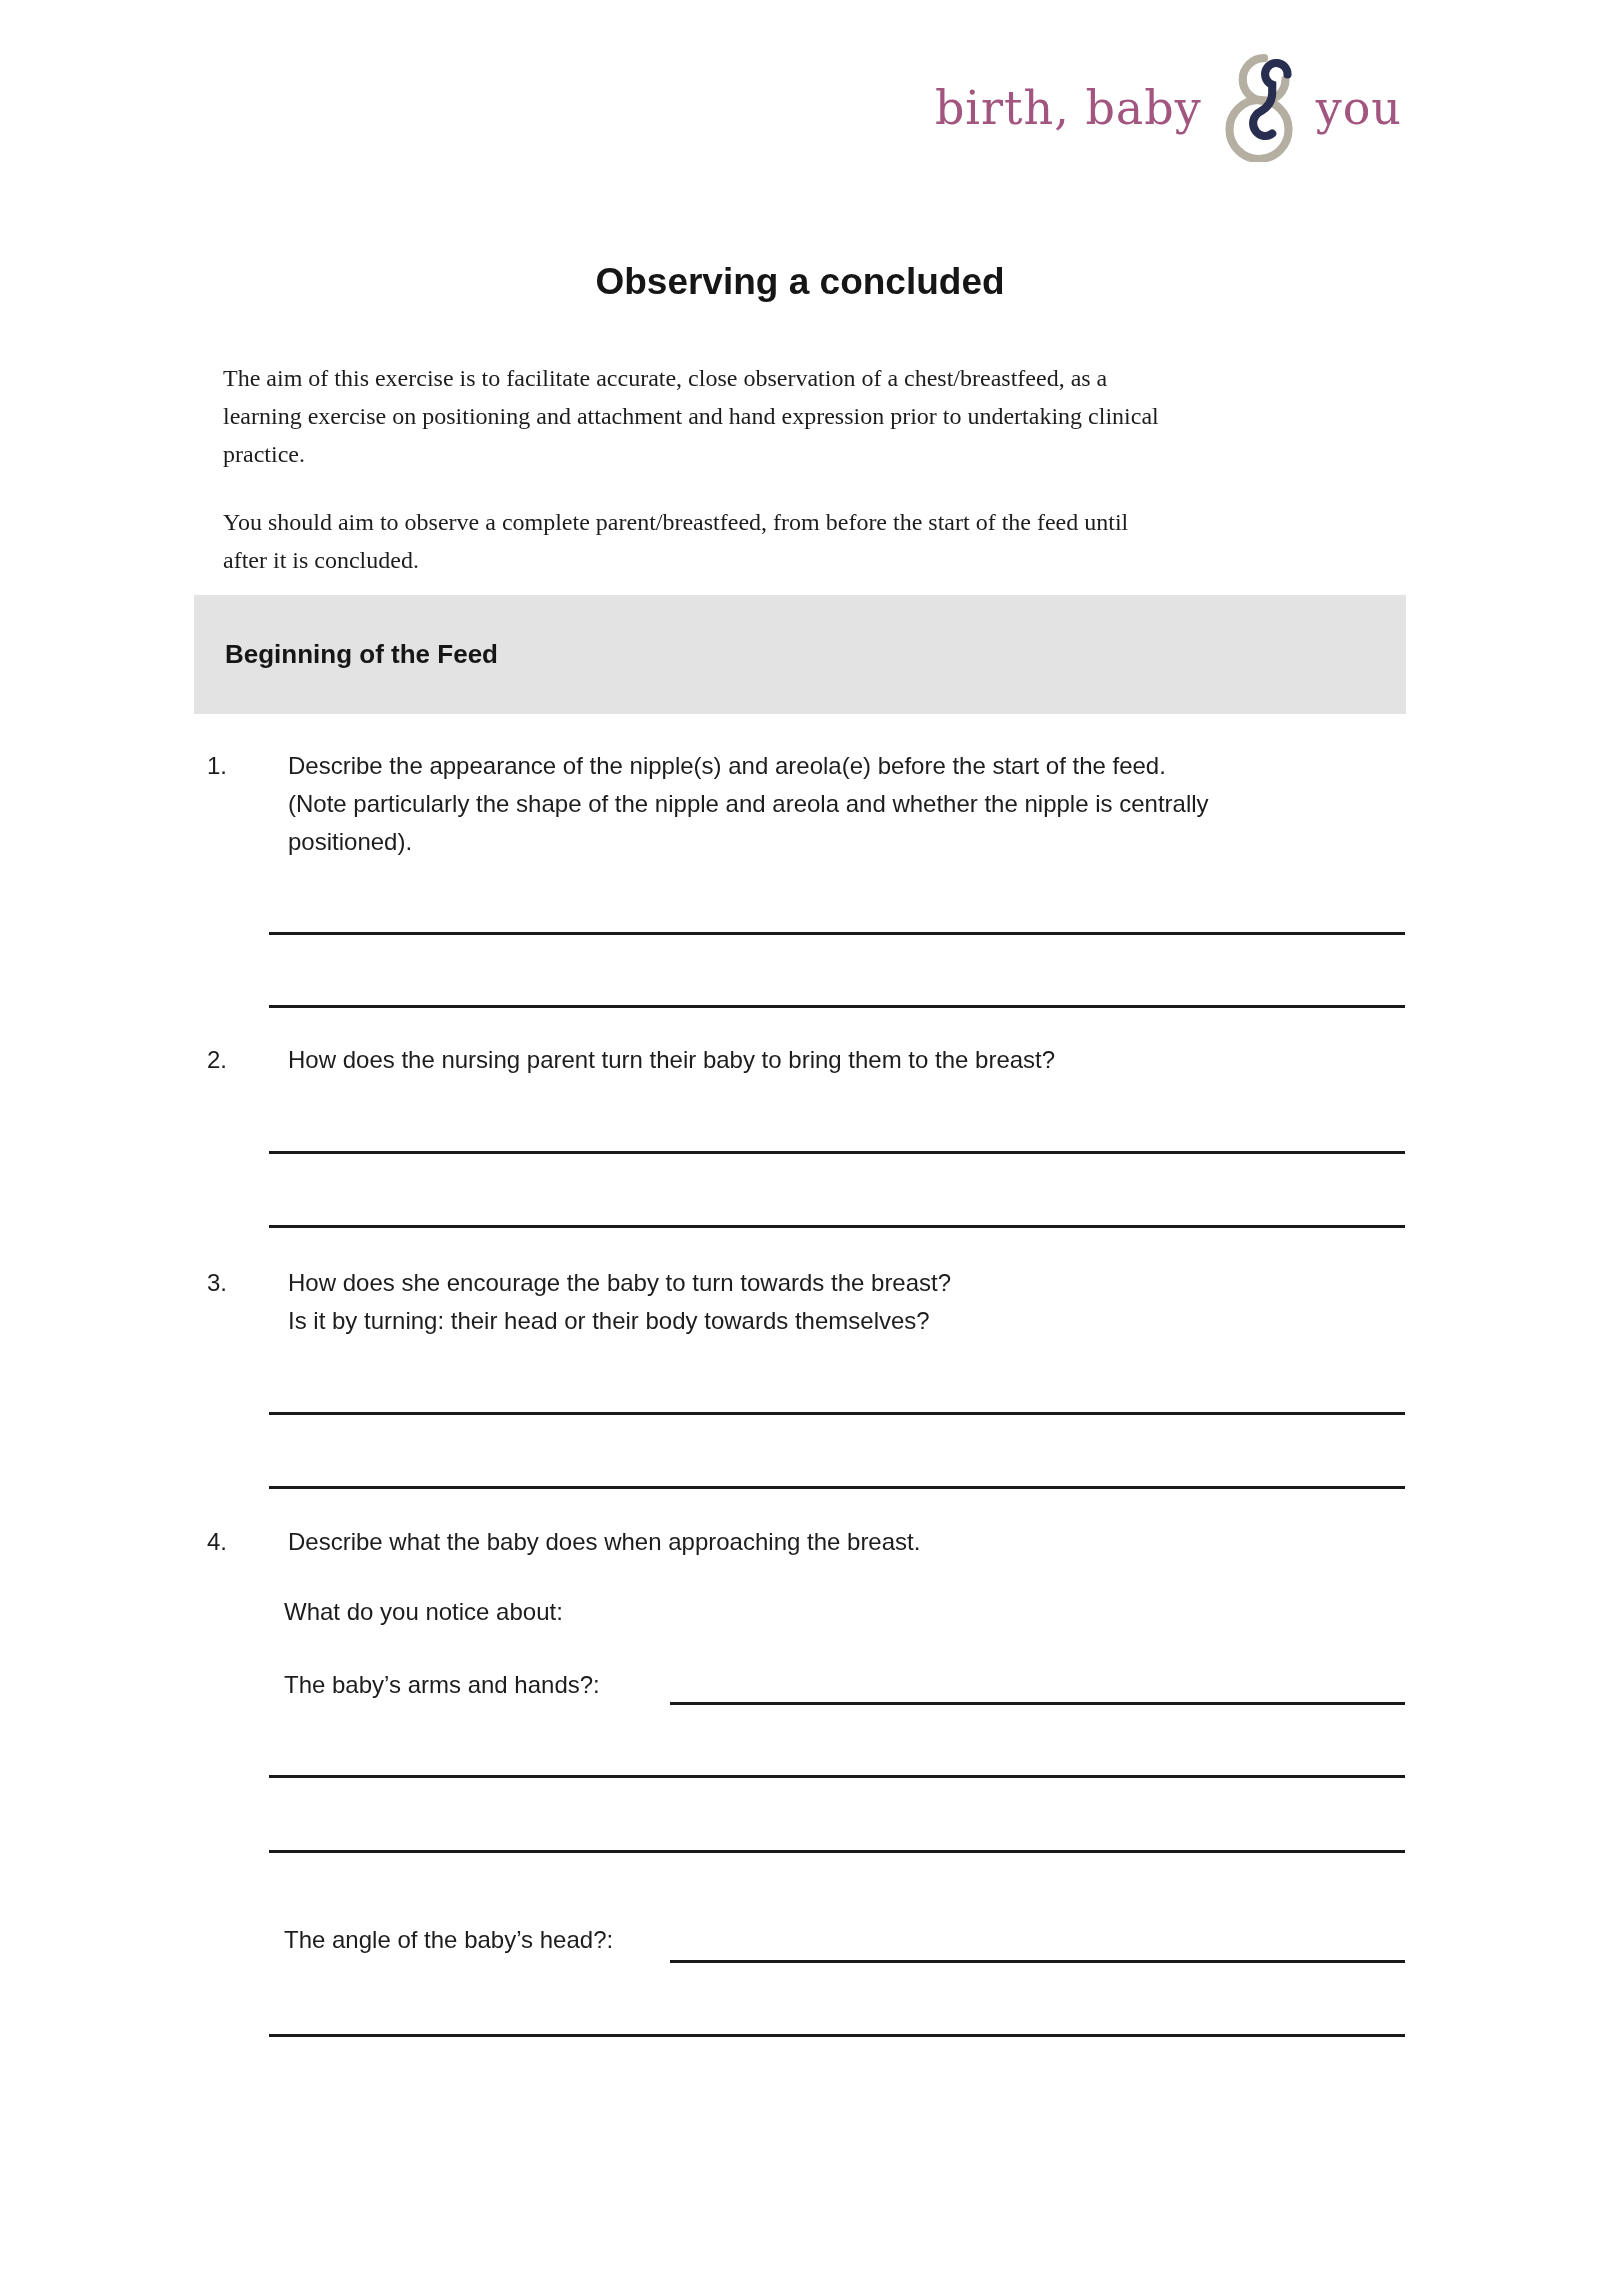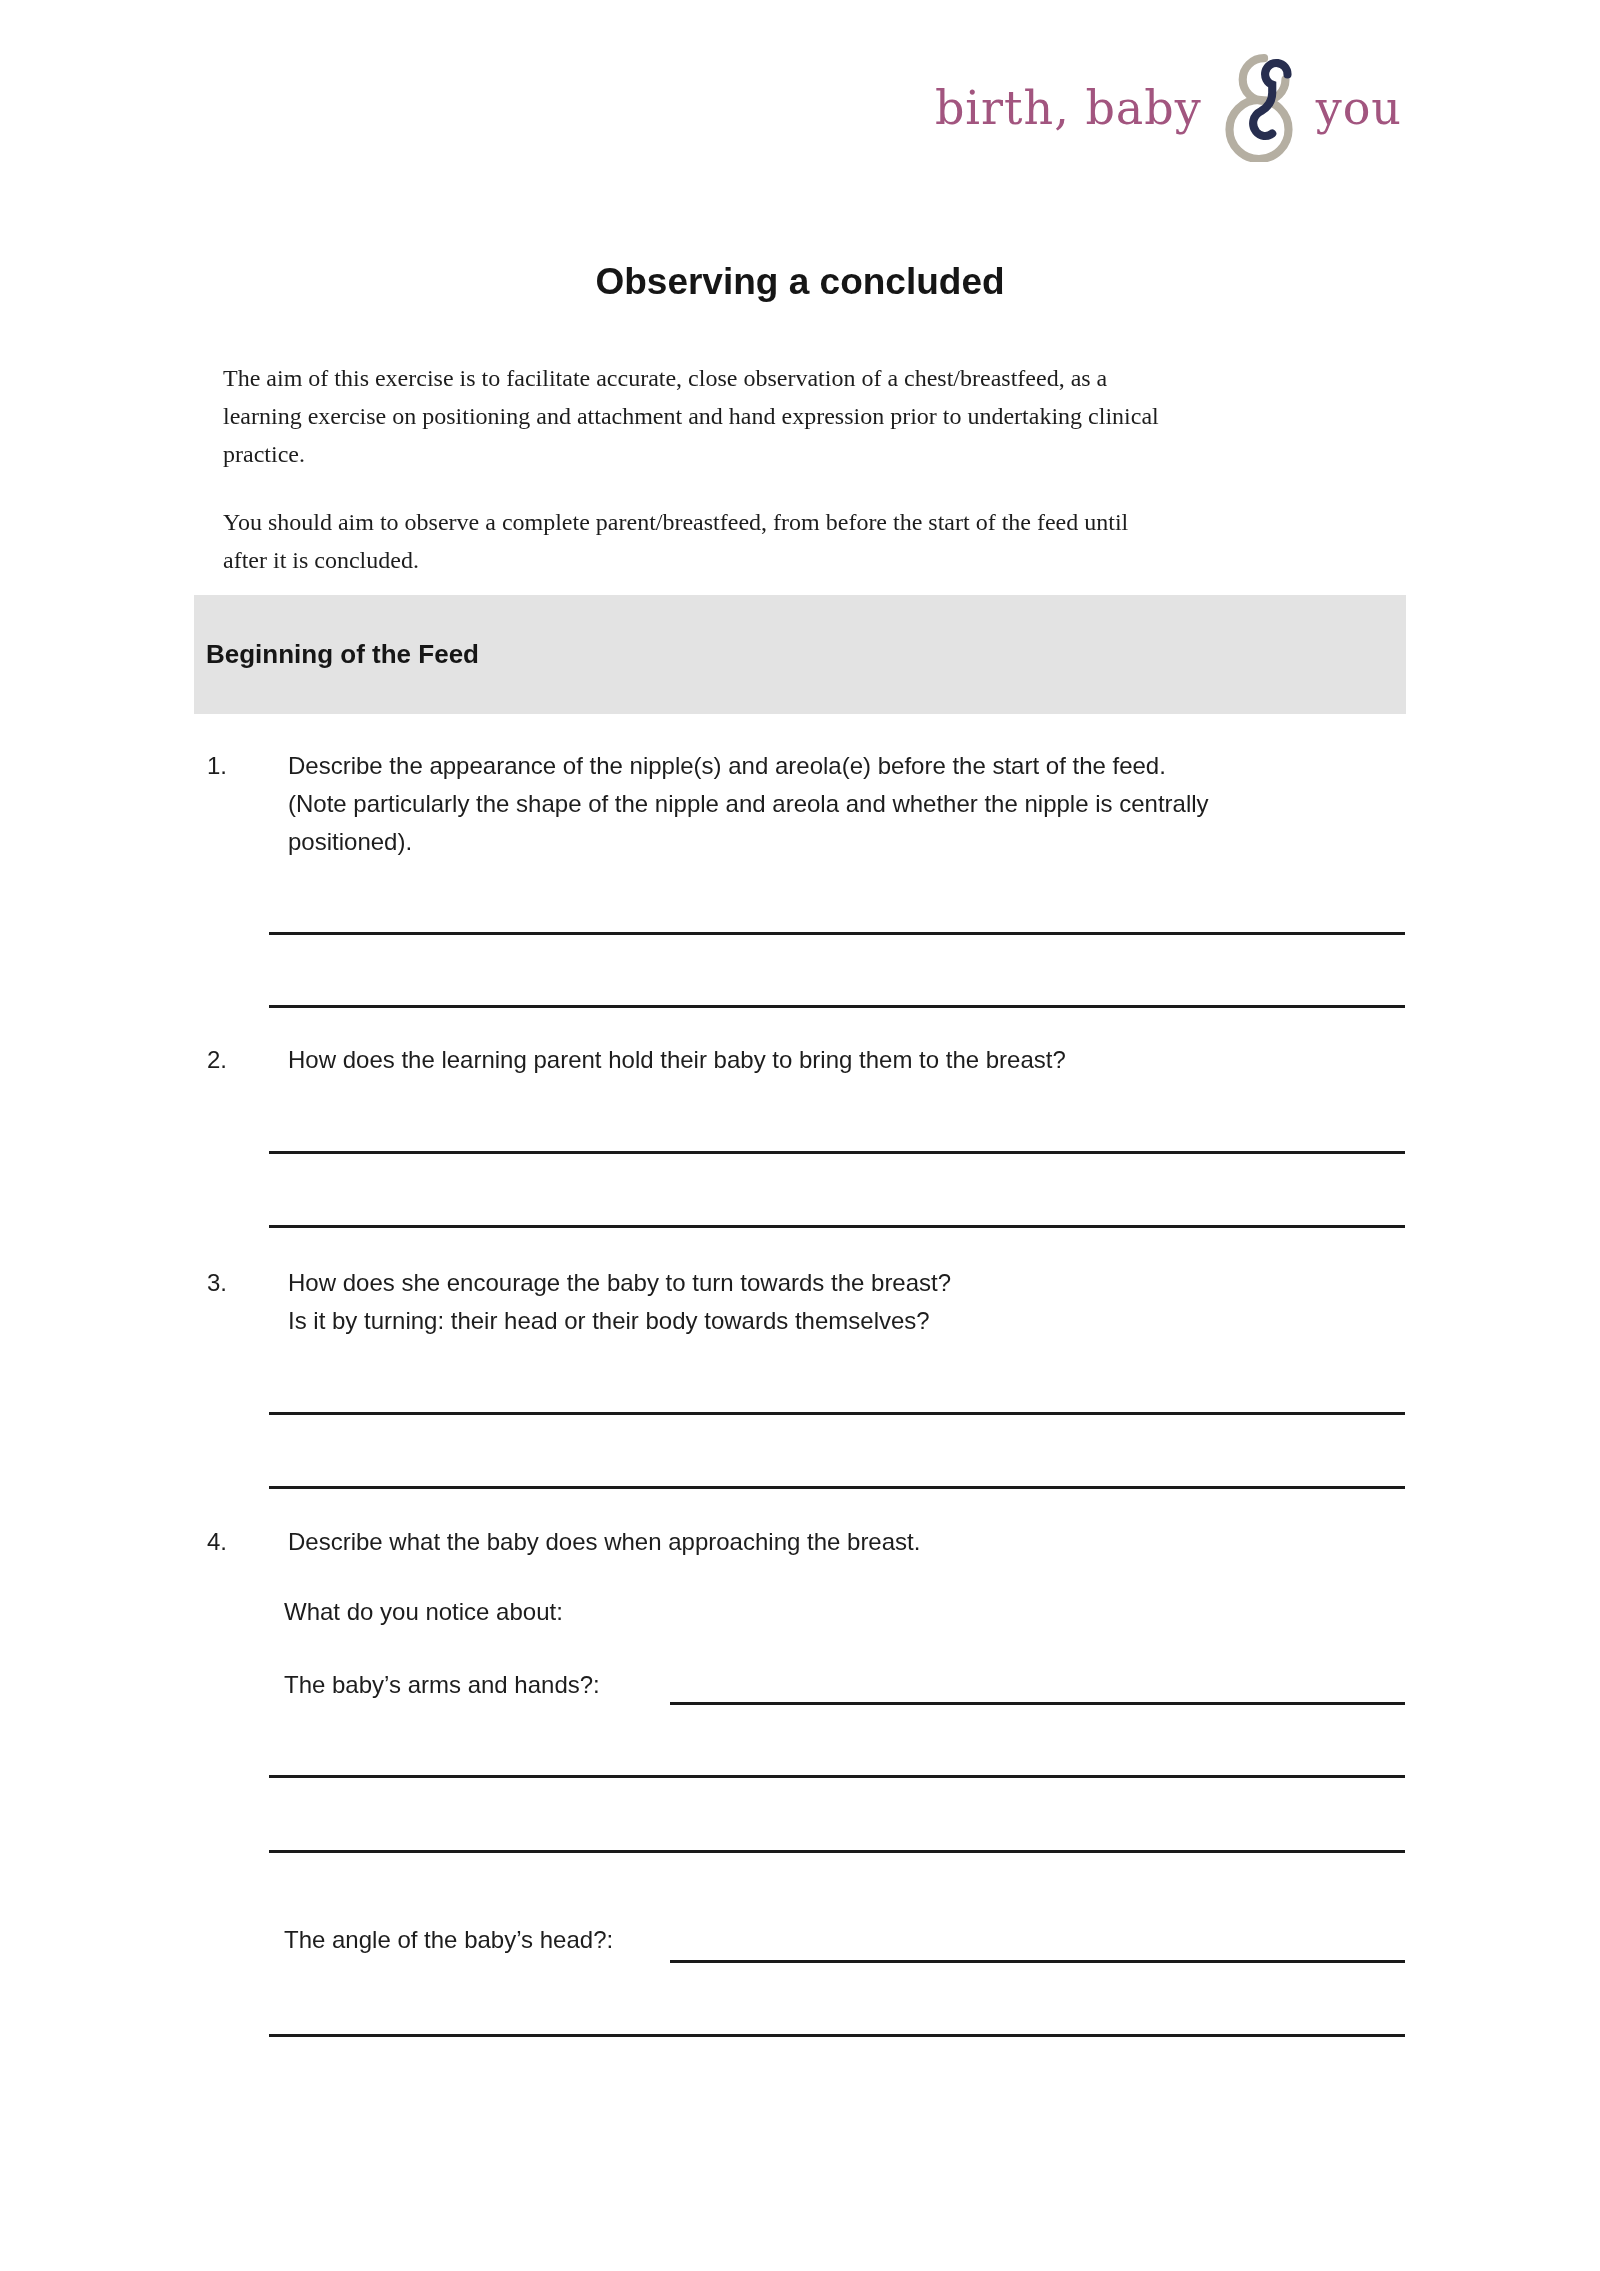--- a/index.html
+++ b/index.html
@@ -62,21 +62,21 @@
     left: 194px;
     top: 595px;
     width: 1212px;
     height: 119px;
     display: flex;
     align-items: center;
   }
   .section-header .label {
     font-size: 26px;
     font-weight: bold;
-    padding-left: 12px;
+    padding-left: 31px;
     color: #161616;
   }
 
   .q {
     position: absolute;
     left: 207px;
     width: 1210px;
   }
   .qnum {
     position: absolute;
@@ -146,21 +146,21 @@
     <span class="qnum">1.</span>
     <div class="qtext">Describe the appearance of the nipple(s) and areola(e) before the start of the feed.
 (Note particularly the shape of the nipple and areola and whether the nipple is centrally
 positioned).</div>
   </div>
   <div class="rule" style="top:932px"></div>
   <div class="rule" style="top:1005px"></div>
 
   <div class="q" style="top:1041px">
     <span class="qnum">2.</span>
-    <div class="qtext">How does the learning parent hold their baby to bring them to the breast?</div>
+    <div class="qtext">How does the nursing parent turn their baby to bring them to the breast?</div>
   </div>
   <div class="rule" style="top:1151px"></div>
   <div class="rule" style="top:1225px"></div>
 
   <div class="q" style="top:1264px">
     <span class="qnum">3.</span>
     <div class="qtext">How does she encourage the baby to turn towards the breast?
 Is it by turning: their head or their body towards themselves?</div>
   </div>
   <div class="rule" style="top:1412px"></div>

